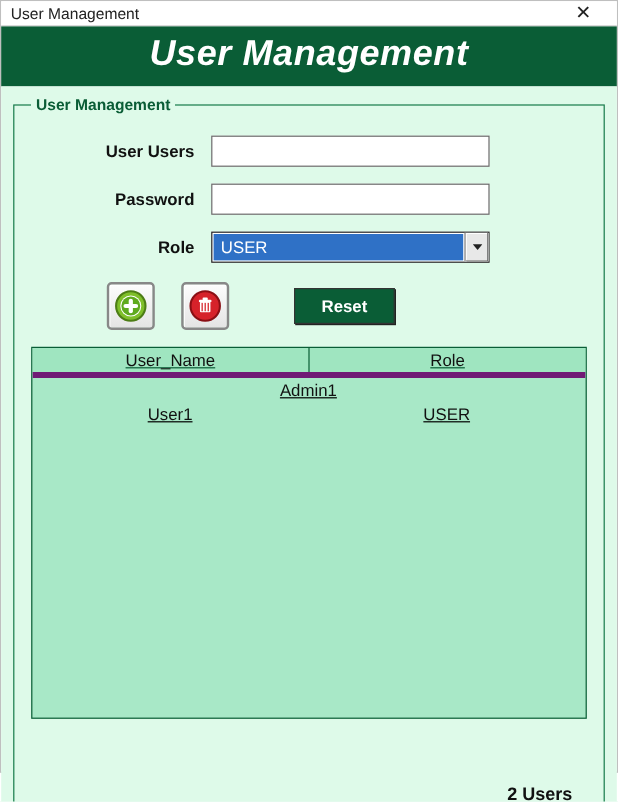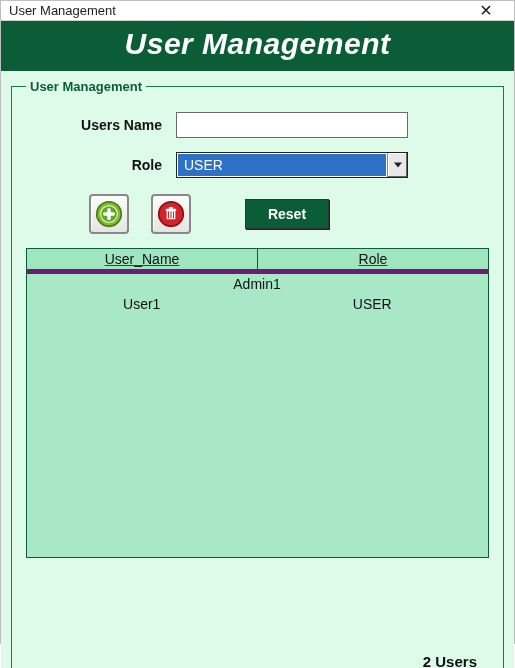--- a/index.html
+++ b/index.html
@@ -173,20 +173,21 @@
   .grid-head .col {
     border-right: 1px solid #0a5d36;
     font-weight: normal;
     text-decoration: underline;
     text-decoration-color: #0a5d36;
   }
   .grid-head .col:last-child { border-right: none; }
   .grid-body { }
   .grid-row {
     display: flex;
+    text-decoration: underline;
   }
   .grid-row .col {
     border-right: 1px solid transparent;
   }
   .status {
     position: absolute;
     right: 26px;
     bottom: 16px;
     font-size: 15px;
     font-weight: bold;
@@ -205,24 +206,28 @@
 
   <div class="banner">
     <h1>User Management</h1>
   </div>
 
   <div class="content">
     <fieldset class="group">
       <legend>User Management</legend>
 
       <div class="form-row">
-        <label>Users Name</label>
+        <label>User Users</label>
         <input type="text" value="" style="">
       </div>
 
+      <div class="form-row">
+        <label>Password</label>
+        <input type="password" value="" style="">
+      </div>
 
       <div class="form-row">
         <label>Role</label>
         <div class="select-wrap">
           <div class="sel-value">USER</div>
           <div class="sel-btn">
             <svg viewBox="0 0 10 6">
                 <polygon points="0,0 10,0 5,6" fill="#222"></polygon>
               </svg>
           </div>

